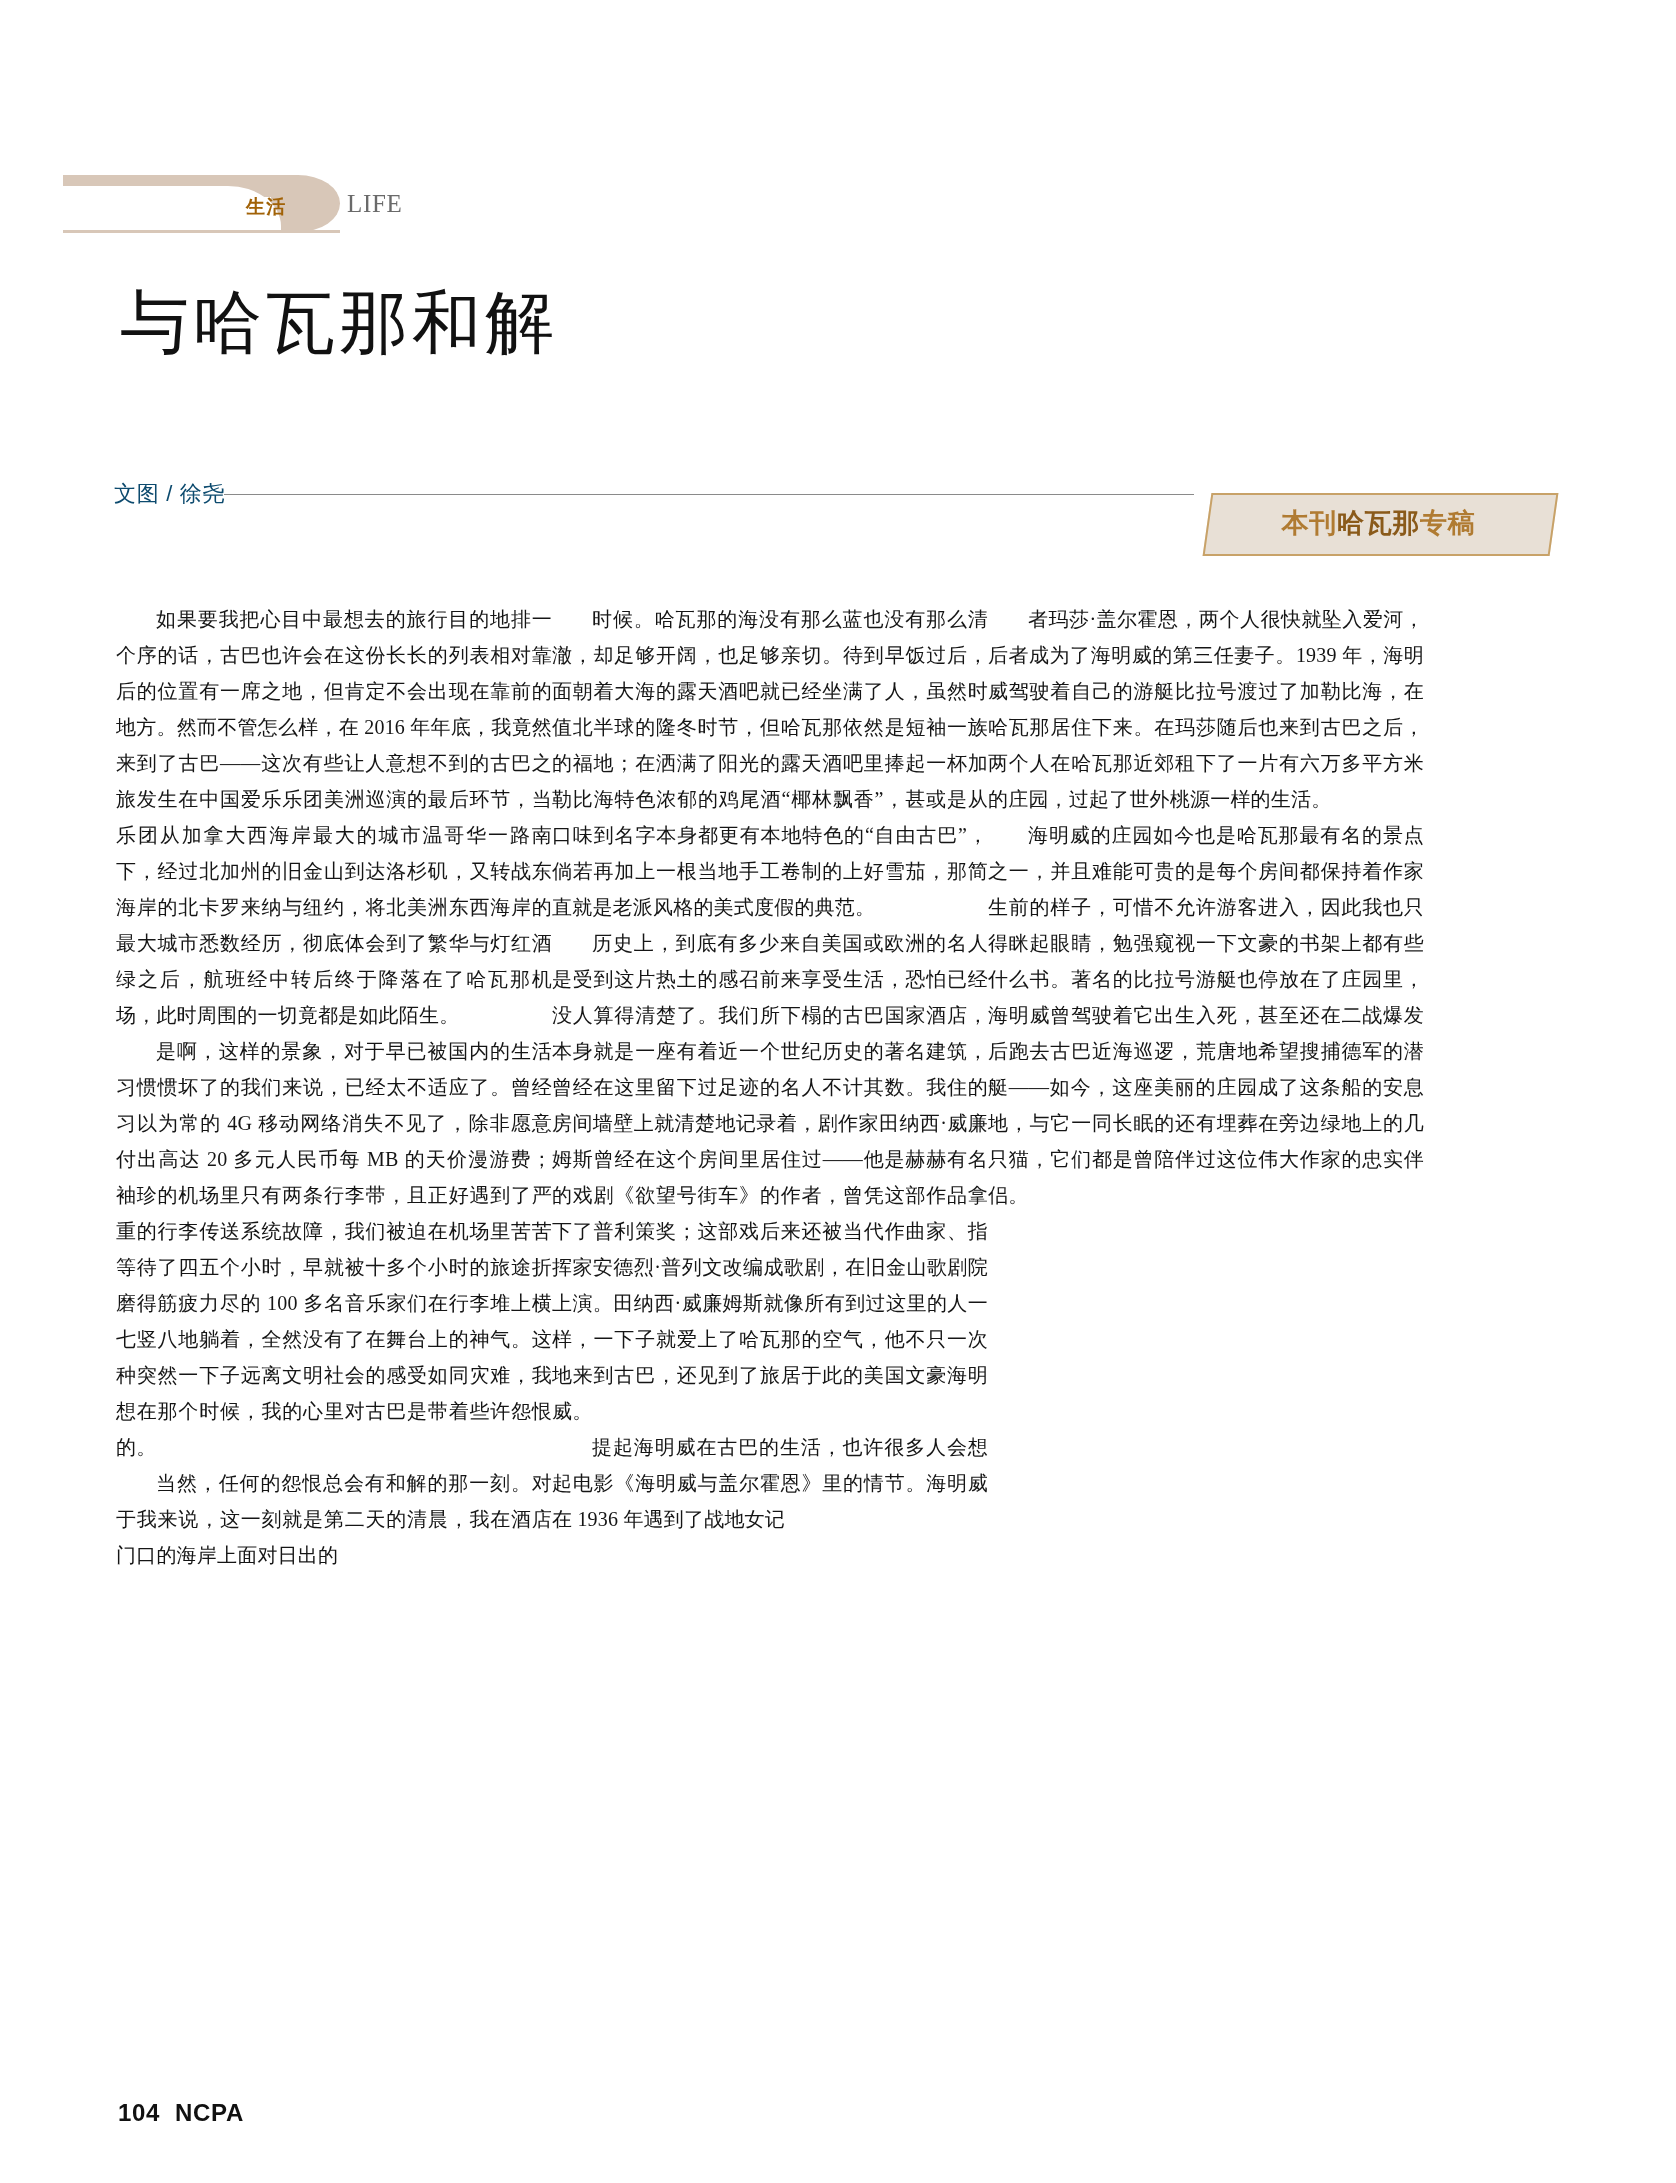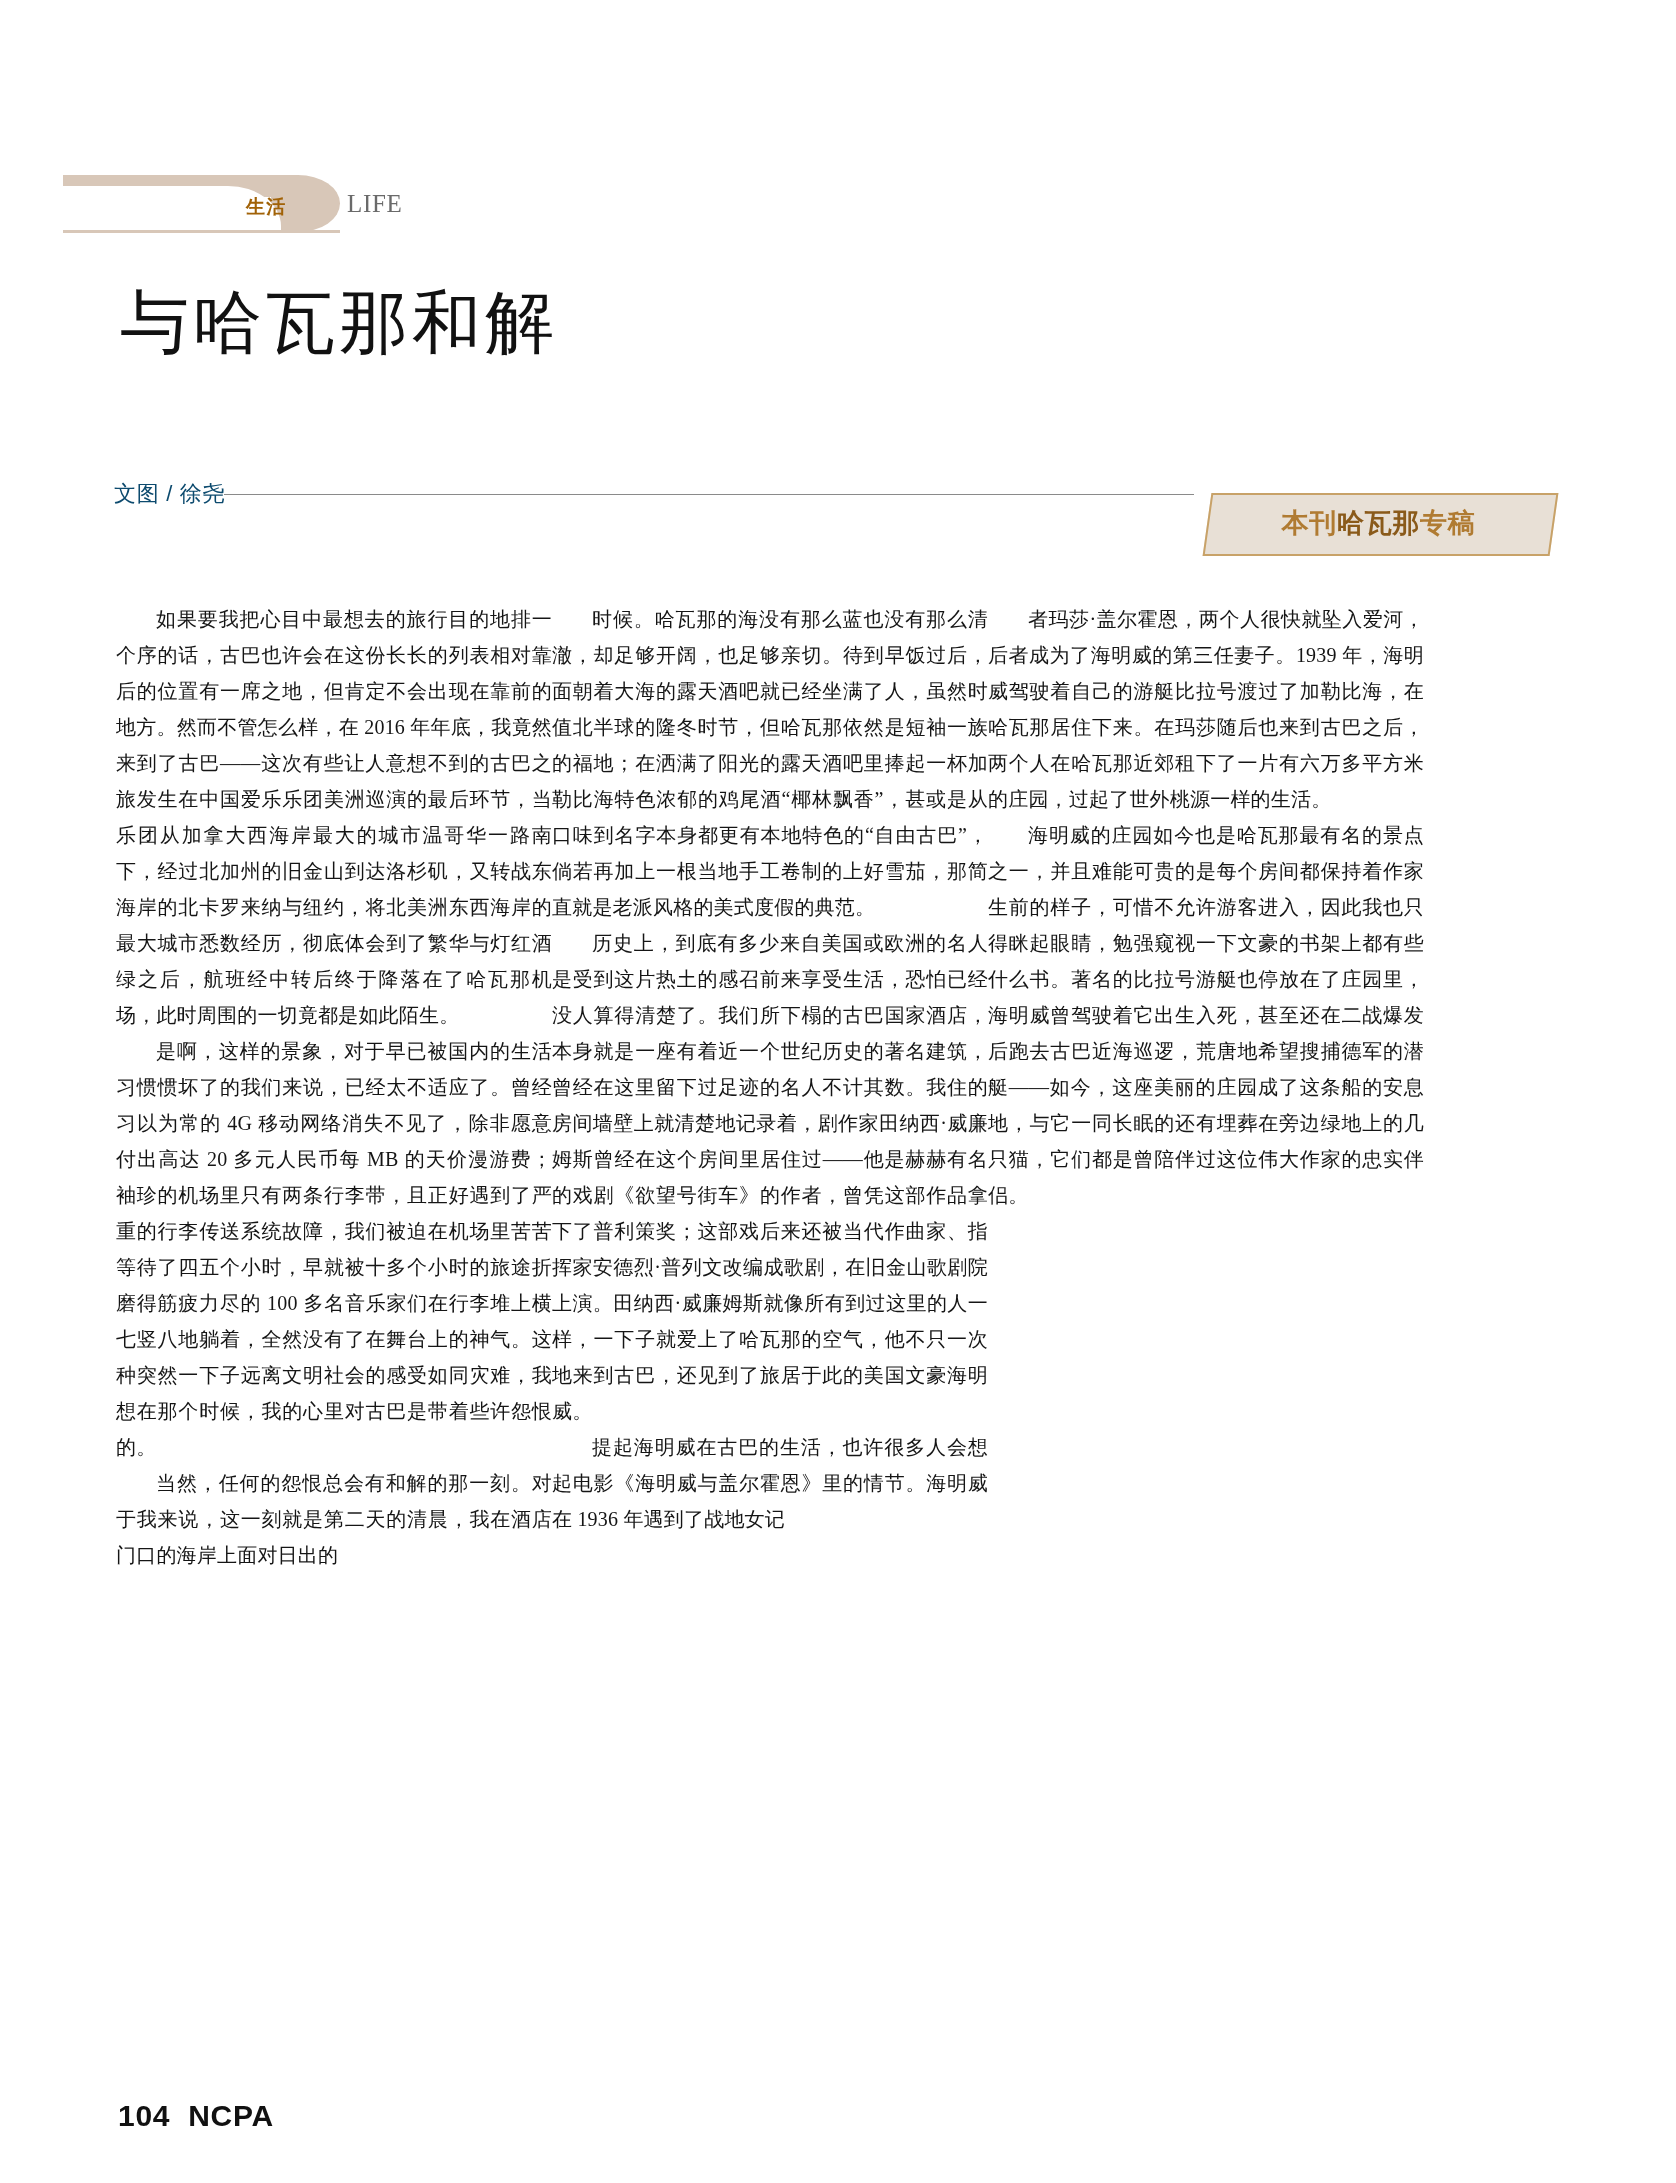--- a/index.html
+++ b/index.html
@@ -164,21 +164,21 @@
     color: #151515;
     letter-spacing: 0.2px;
   }
 
   
   .footer {
     position: absolute;
     left: 118px;
     top: 2099px;
     font-family: "Liberation Sans", sans-serif;
-    font-size: 30px;
+    font-size: 24px;
     font-weight: bold;
     color: #111111;
     letter-spacing: 0.7px;
   }
 </style>
 </head>
 <body>
 
 <div class="header">
   <div class="header-swoosh"></div>

